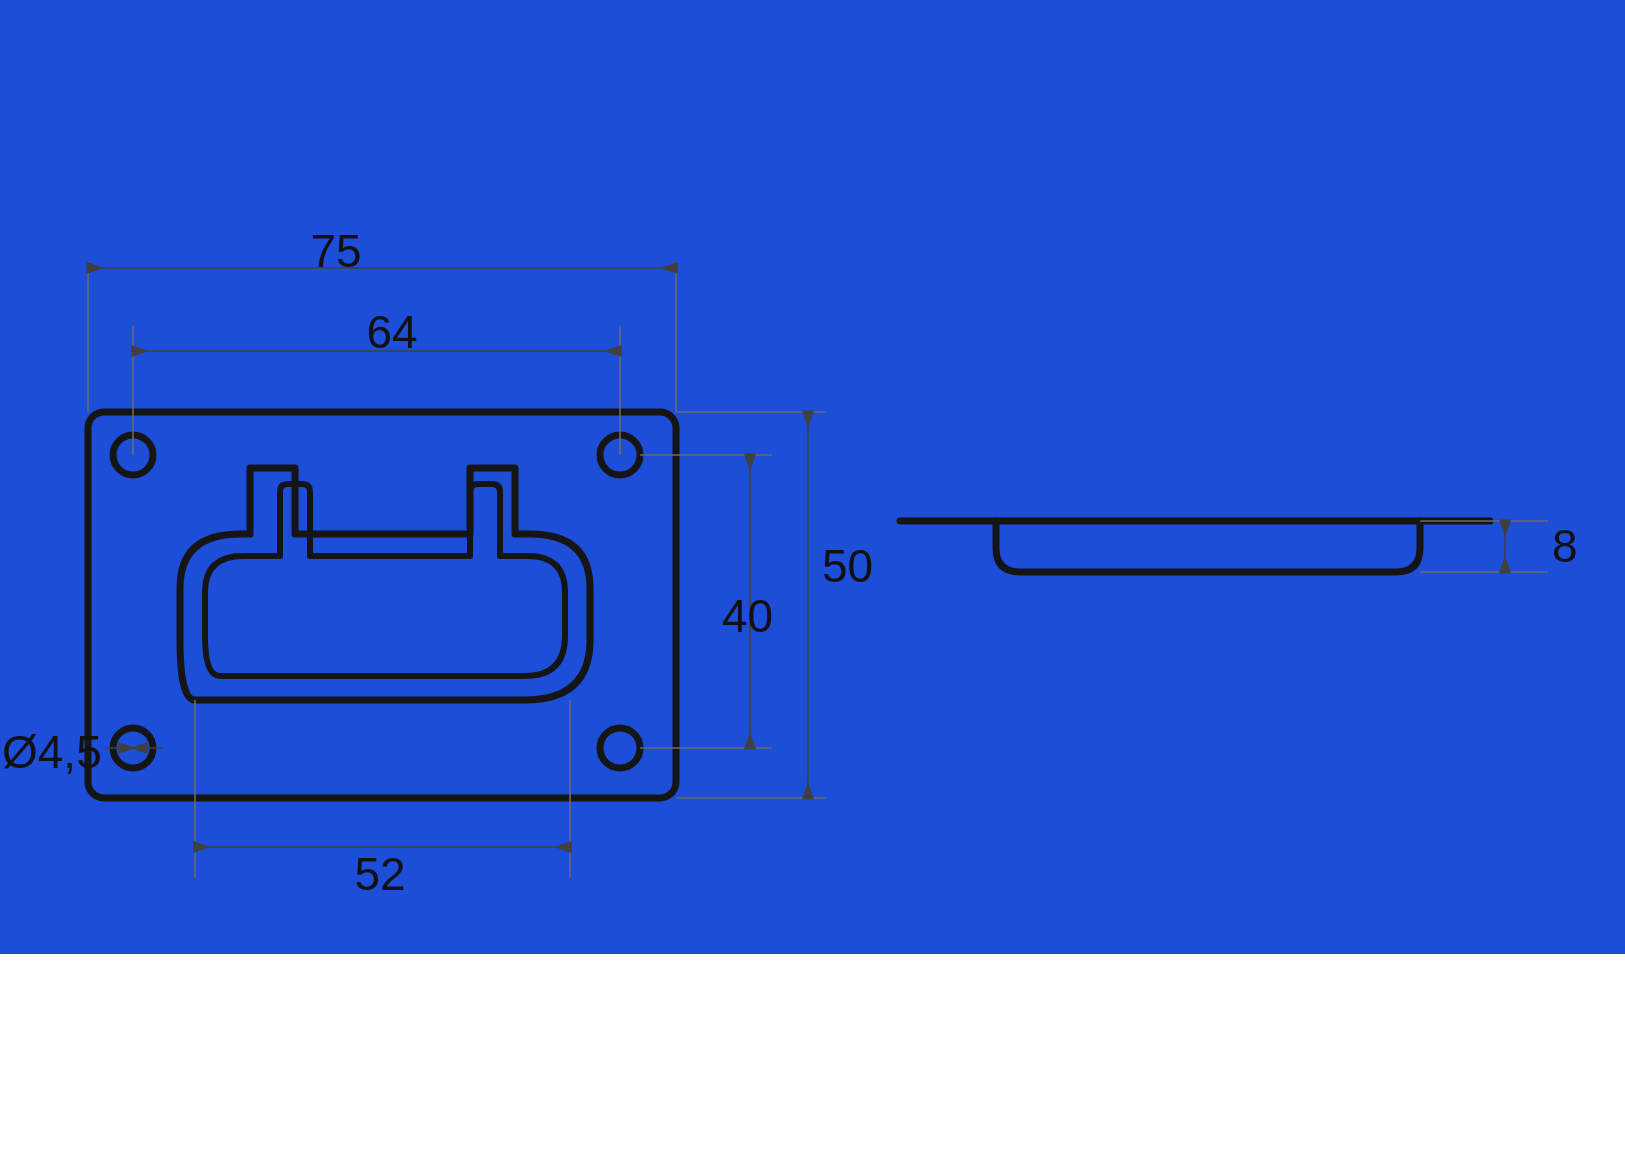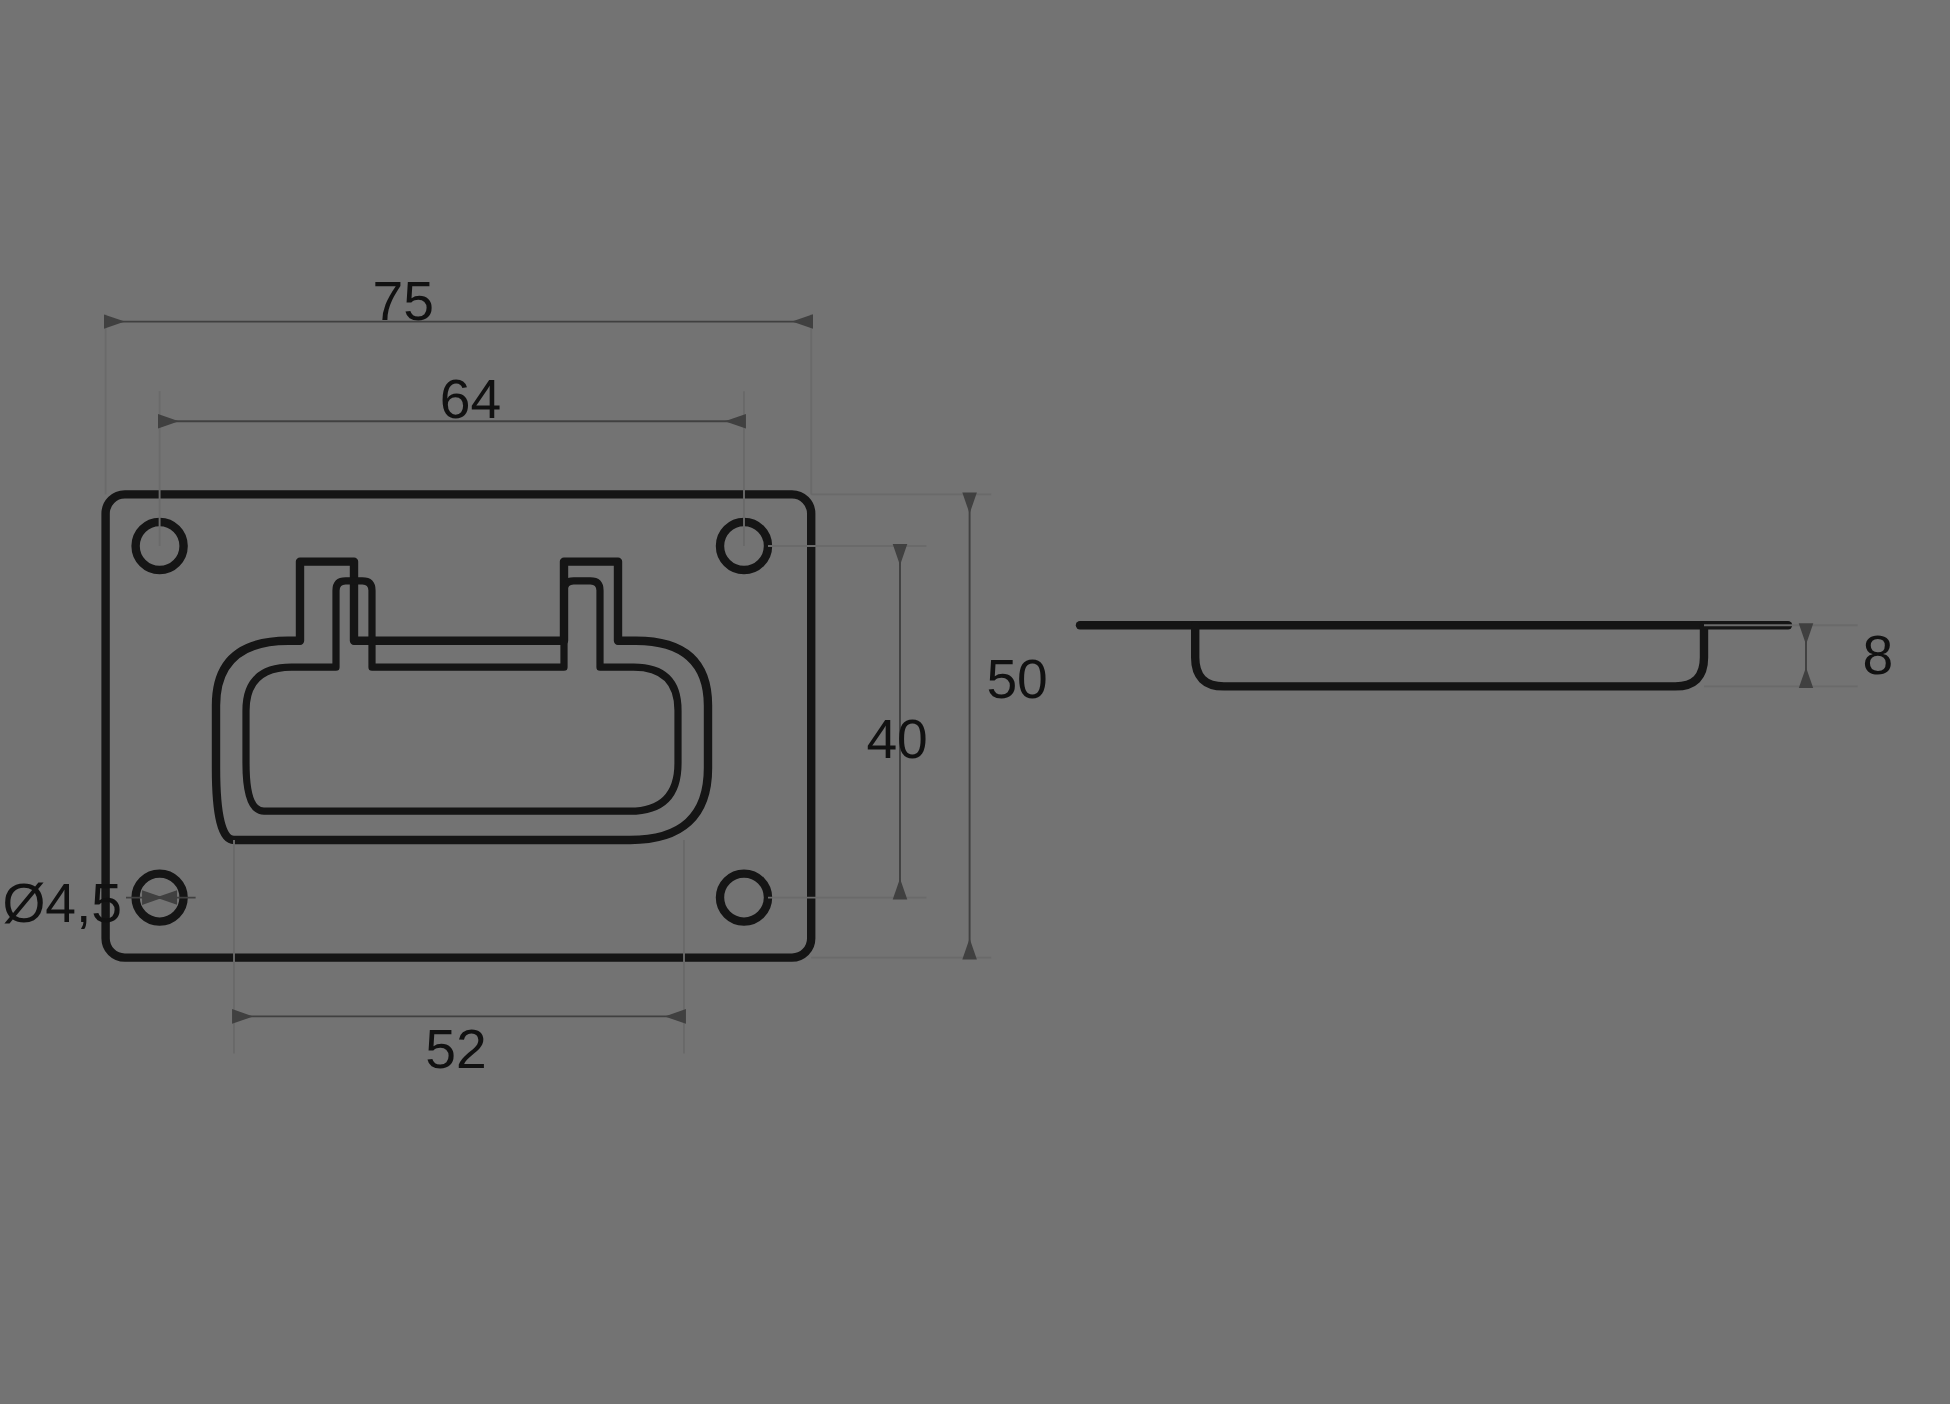--- a/index.html
+++ b/index.html
@@ -9,22 +9,22 @@
   }
   body {
     width: 1625px;
     height: 1170px;
     font-family: "Liberation Sans", sans-serif;
     overflow: hidden;
   }
   #drawing-root {
     position: relative;
     width: 1625px;
-    height: 1170px;
-    background: #737373;
+    height: 954px;
+    background: #1d4ed8;
   }
   svg.drawing {
     display: block;
     width: 1625px;
     height: 1170px;
   }
   .part-line {
     fill: none;
     stroke: #151515;
     stroke-width: 7;

